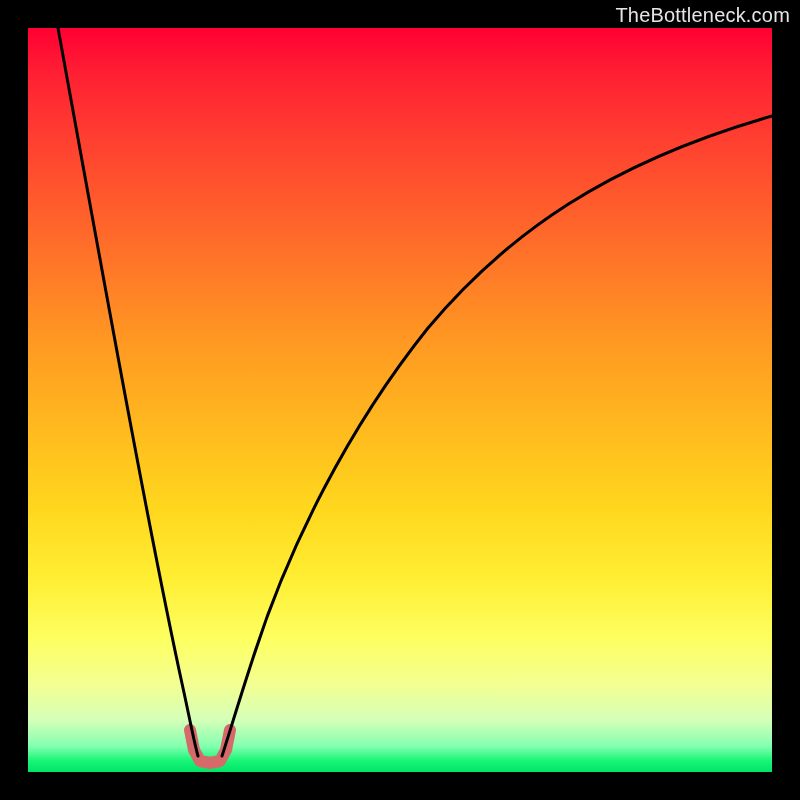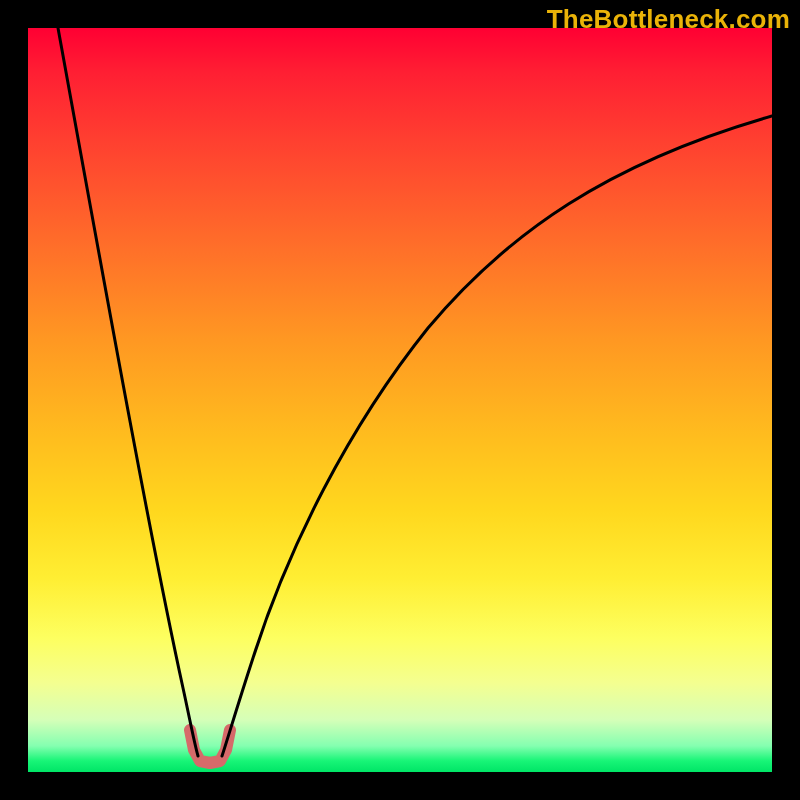--- a/index.html
+++ b/index.html
@@ -62,23 +62,23 @@
     fill: none;
     stroke: #d66a6a;
     stroke-width: 12;
     stroke-linecap: round;
     stroke-linejoin: round;
   }
   .watermark {
     position: absolute;
     top: 4px;
     right: 10px;
-    font-size: 26px;
-    color: #eab308;
-    font-weight: 700;
+    font-size: 20px;
+    color: #e5e5e5;
+    font-weight: 400;
     letter-spacing: 0.2px;
   }
 </style>
 </head>
 <body>
 
 <div class="frame">
   <div class="watermark">TheBottleneck.com</div>
   <div class="plot">
     <div class="gradient"></div>

